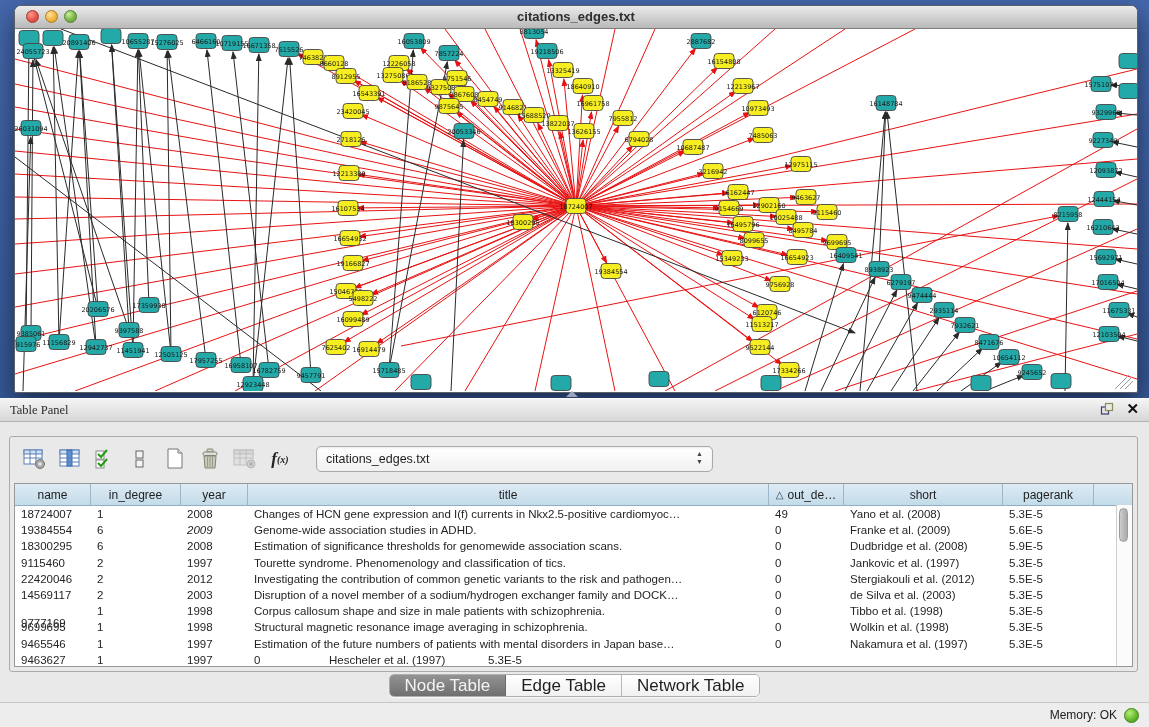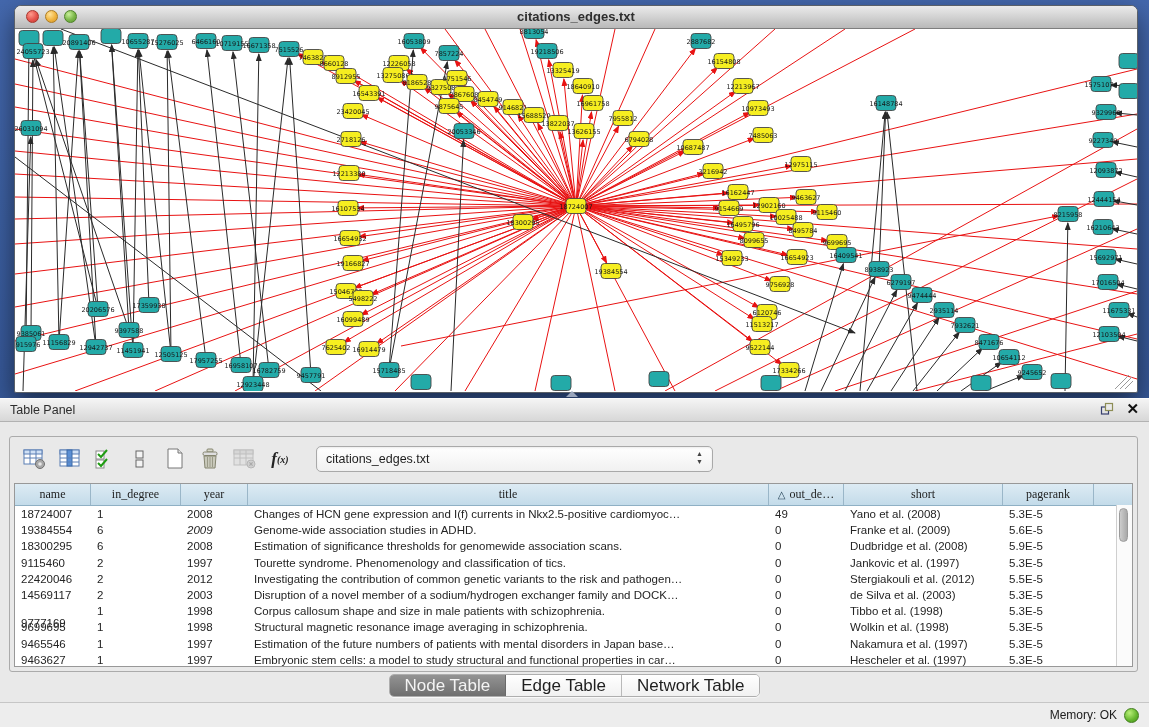--- a/index.html
+++ b/index.html
@@ -20,21 +20,21 @@
   .win-title{position:absolute;left:0;right:0;top:3px;text-align:center;font-size:13px;font-weight:700;color:#2e2e2e;}
   #net-canvas{position:relative;width:1122px;height:362px;background:#fff;overflow:hidden;border-radius:0 0 2px 2px;}
   
   #splitter-handle{position:absolute;left:566px;top:391px;width:0;height:0;
                    border-left:6px solid transparent;border-right:6px solid transparent;border-bottom:6px solid #9aa6bd;}
   
   #table-panel{position:absolute;left:0;top:398px;width:1149px;height:329px;background:#e9e9e9;}
   .panel-header{position:relative;height:22px;background:linear-gradient(#f4f4f4,#d7d7d7);
                 border-top:1px solid #fbfbfb;border-bottom:1px solid #b2b2b2;
                 display:flex;align-items:center;}
-  .panel-title{margin-left:10px;font-size:12.5px;color:#2d2d2d;}
+  .panel-title{margin-left:10px;font-size:12.5px;color:#2d2d2d;font-family:Liberation Serif, serif;}
   .panel-hdr-icons{position:absolute;right:10px;top:2px;display:flex;gap:12px;align-items:center;}
   .icon-btn{cursor:default;display:flex;align-items:center;}
   .close-x{font-size:15px;font-weight:700;color:#111;line-height:16px;}
   .group{position:absolute;left:9px;top:38px;width:1129px;height:236px;
          border:1px solid #ababab;border-radius:3px;background:#e9e9e9;box-sizing:border-box;}
   .toolbar{height:44px;display:flex;align-items:center;padding-left:10px;}
   .tbtn{width:30px;height:30px;display:flex;align-items:center;justify-content:center;margin-right:5px;}
   .fx{font-family:"Liberation Serif",serif;font-style:italic;color:#222;white-space:nowrap;}
   .fx b{font-size:17px;font-weight:700;}
   .fx i{font-size:10px;font-weight:700;}
@@ -42,21 +42,21 @@
          background:linear-gradient(#ffffff,#f1f1f1);display:flex;align-items:center;position:relative;
          box-shadow:inset 0 1px 2px rgba(0,0,0,.08);}
   .combo-text{margin-left:9px;font-size:12.5px;color:#1d1d1d;}
   .combo-arrows{position:absolute;right:9px;top:3px;display:flex;flex-direction:column;line-height:8px;
                 font-size:7px;color:#444;text-align:center;}
   .table-area{position:absolute;left:4px;top:46px;width:1119px;height:184px;border:1px solid #989898;
               background:#fff;box-sizing:border-box;display:flex;flex-direction:column;overflow:hidden;}
   .thead{display:flex;height:21px;background:linear-gradient(#ddebf4,#c3dbe9);
          border-bottom:1px solid #8fb0c4;flex:none;}
   .th{box-sizing:border-box;border-right:1px solid #9ab6c8;font-size:12px;color:#1e1e1e;
-      display:flex;align-items:center;justify-content:center;white-space:nowrap;overflow:hidden;font-family:Liberation Serif, serif;}
+      display:flex;align-items:center;justify-content:center;white-space:nowrap;overflow:hidden;}
   .th .sort{color:#1d3b4f;font-size:10px;margin-right:4px;}
   .tbody{position:relative;flex:1;background:#fff;}
   .tr{display:flex;height:16.2px;align-items:center;}
   .td{box-sizing:border-box;padding-left:6px;font-size:11.5px;color:#242424;
       white-space:nowrap;overflow:hidden;}
   .vscroll{position:absolute;right:0;top:21px;bottom:0;width:15px;background:#fbfbfb;border-left:1px solid #cfcfcf;}
   .vthumb{position:absolute;left:2px;top:3px;width:9px;height:34px;border-radius:5px;
           background:linear-gradient(90deg,#cdcdcd,#a9a9a9);border:1px solid #9b9b9b;box-sizing:border-box;}
   .tabbar{position:absolute;left:0;top:276px;width:100%;display:flex;justify-content:center;}
   .segctl{display:flex;border:1px solid #aeaeae;border-radius:5px;overflow:hidden;height:21px;
@@ -684,21 +684,20 @@
               <div class="td" style="width: 67px;">1997</div>
               <div class="td" style="width: 521px;">Estimation of the future numbers of patients with mental disorders in Japan base…</div>
               <div class="td" style="width: 75px;">0</div>
               <div class="td" style="width: 159px;">Nakamura et al. (1997)</div>
               <div class="td" style="width: 91px;">5.3E-5</div>
             </div>
             <div class="tr">
               <div class="td" style="width: 76px;">9463627</div>
               <div class="td" style="width: 90px;">1</div>
               <div class="td" style="width: 67px;">1997</div>
-              <div class="td" style="width: 521px;">Embryonic stem cells: a model to study structural and functional properties in car…</div>
               <div class="td" style="width: 75px;">0</div>
               <div class="td" style="width: 159px;">Hescheler et al. (1997)</div>
               <div class="td" style="width: 91px;">5.3E-5</div>
             </div>
           </div>
         <div class="vscroll">
           <div class="vthumb"></div>
         </div>
       </div>
     </div>

